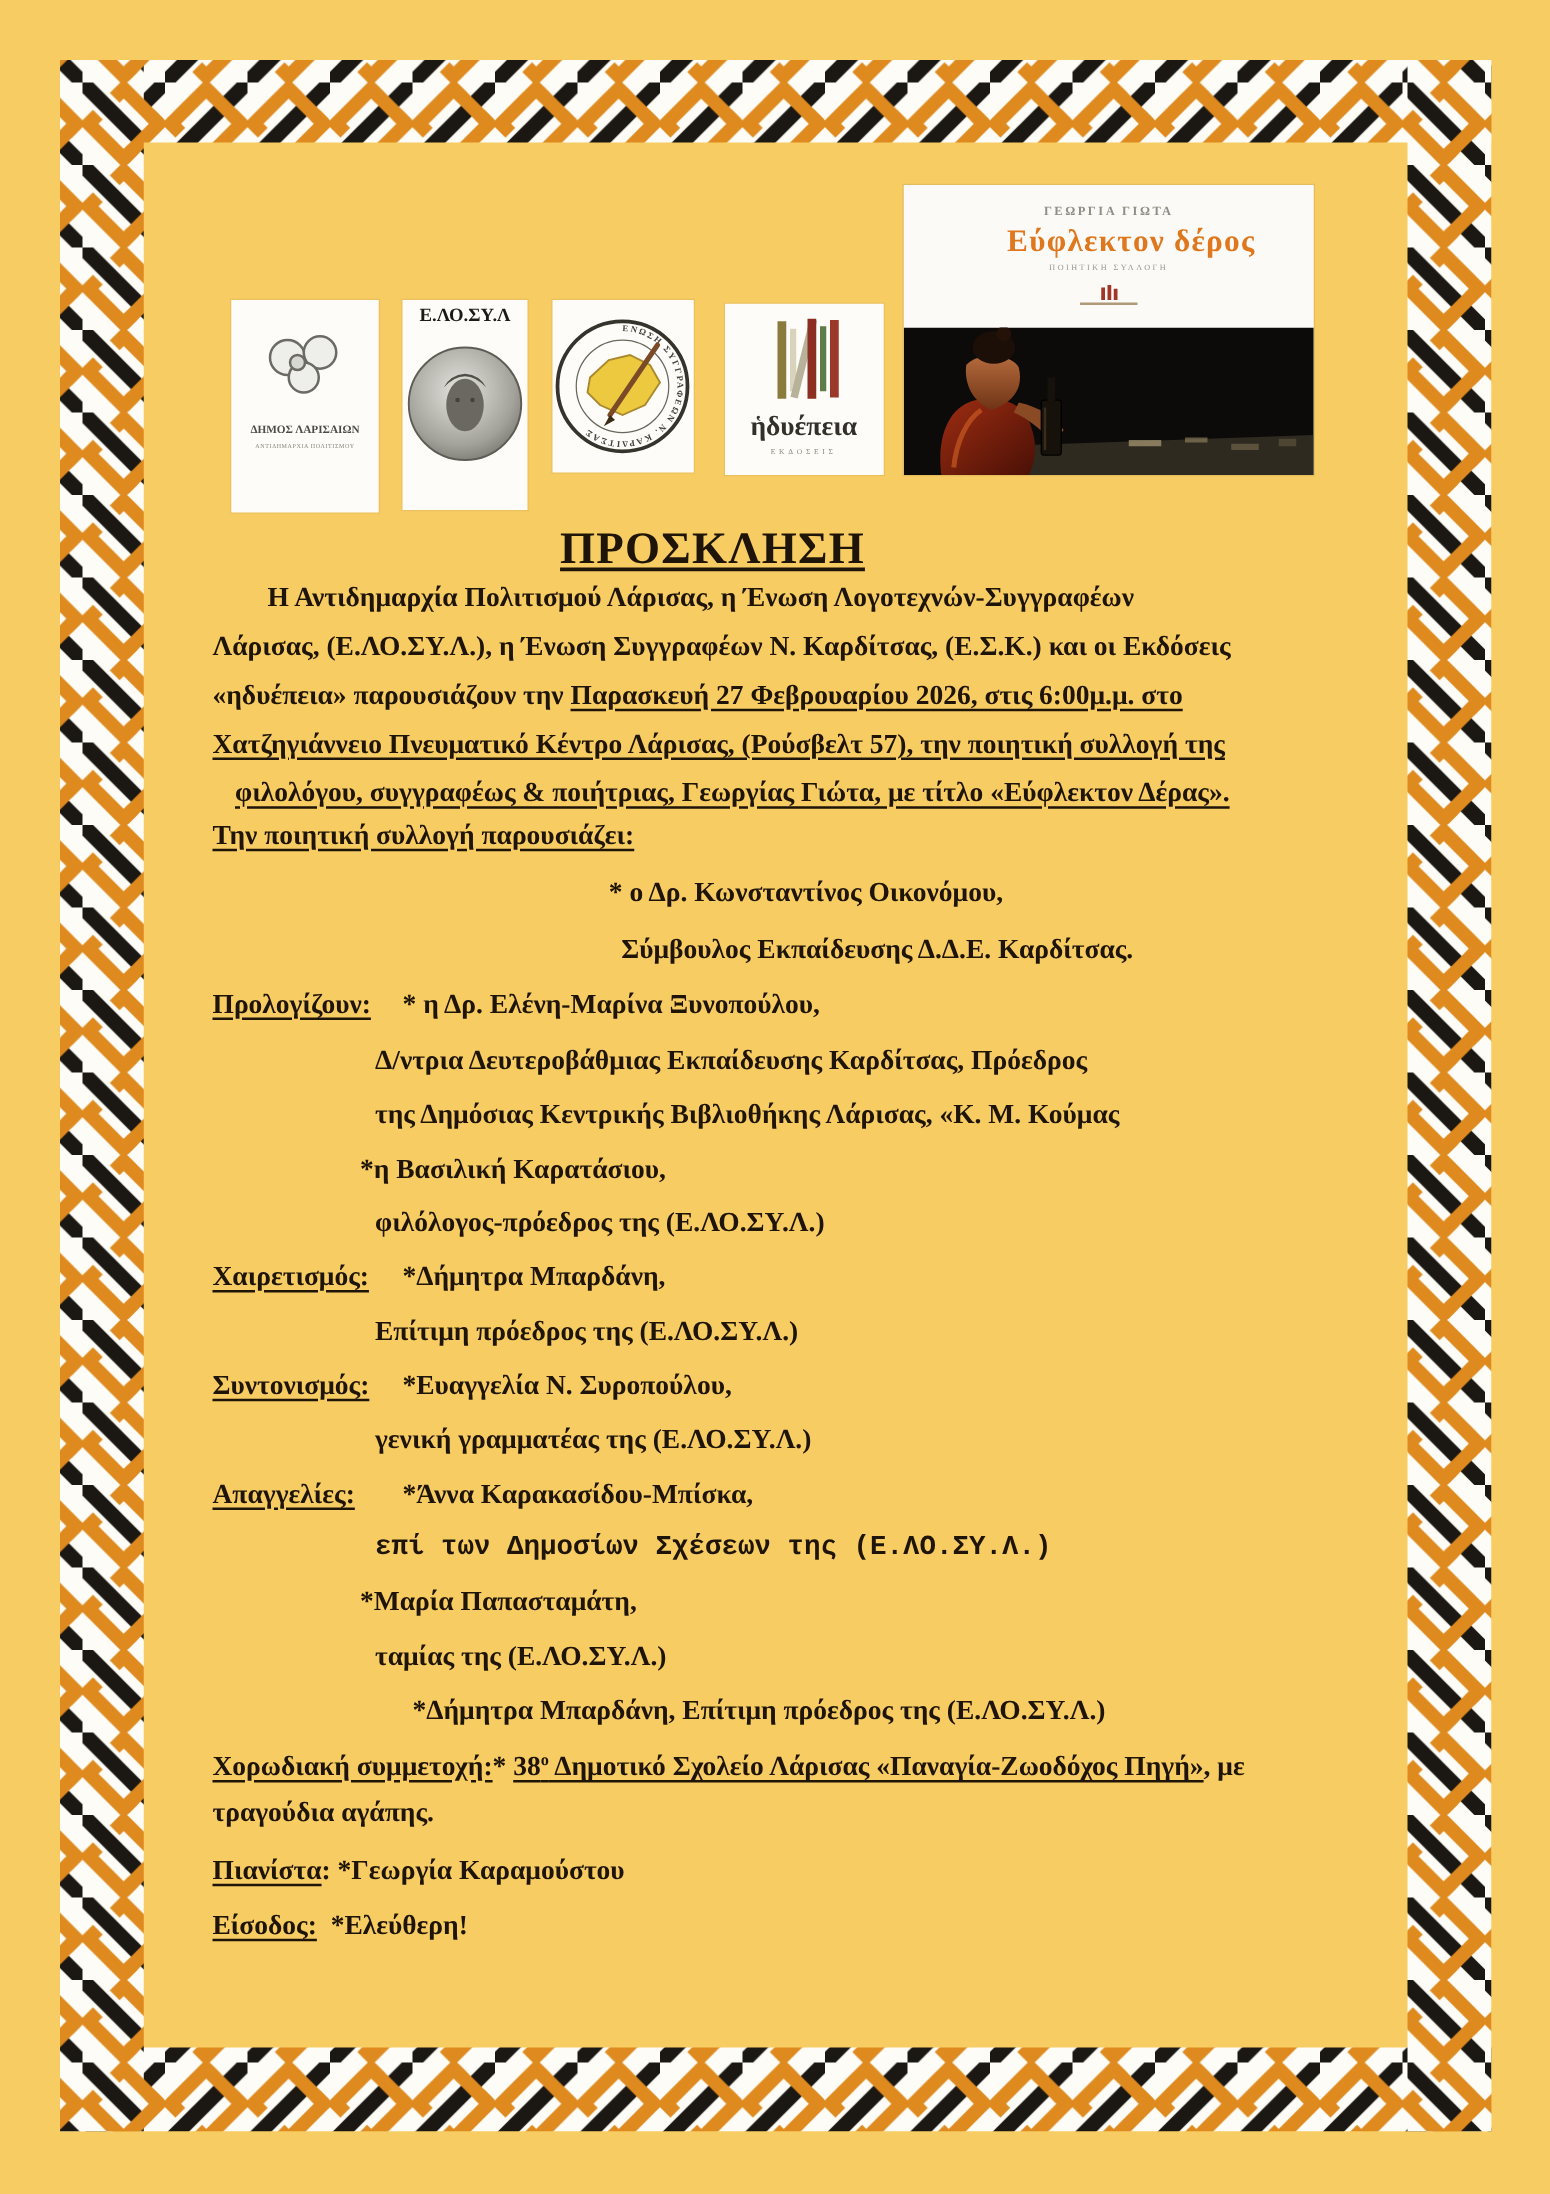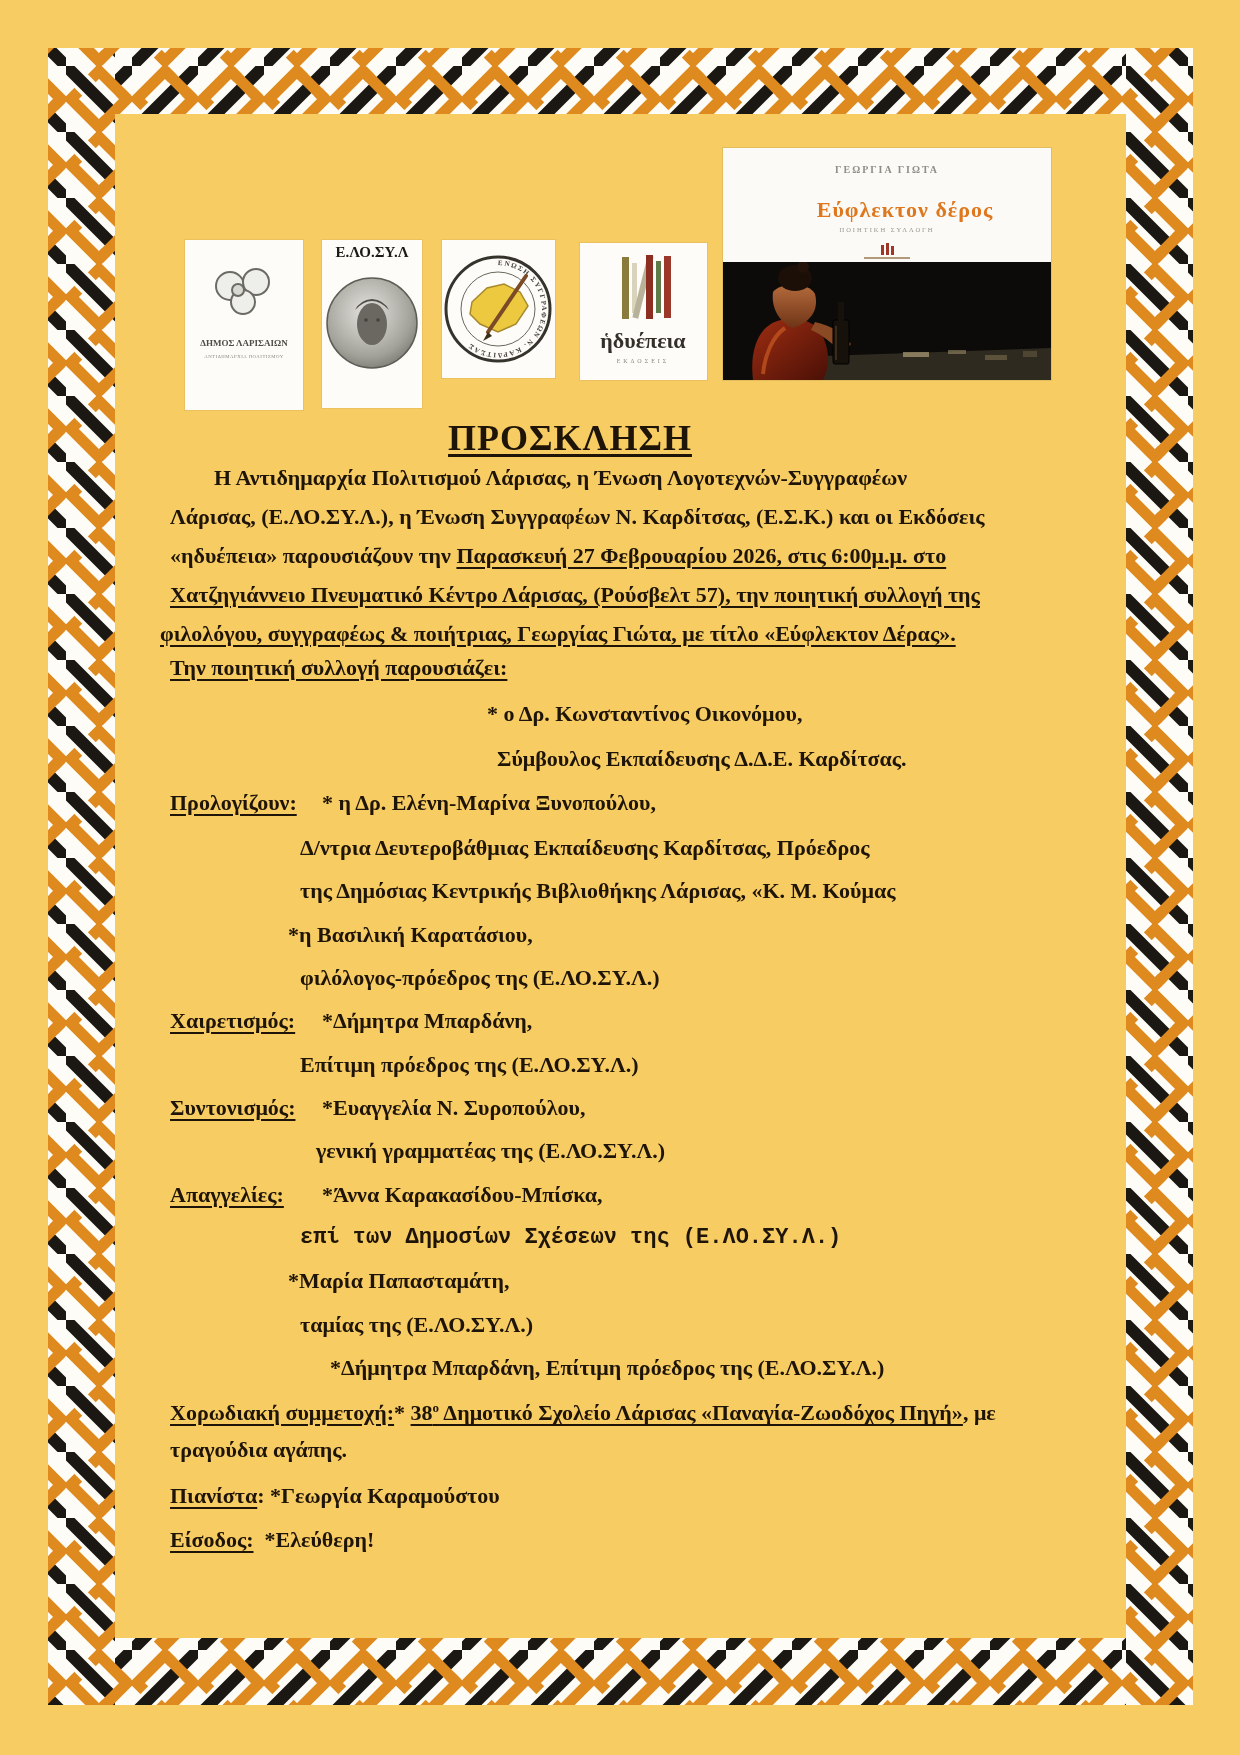--- a/index.html
+++ b/index.html
@@ -15,21 +15,21 @@
   .content{position:absolute;left:0;top:0;width:1240px;height:1755px;z-index:2;}
 
   
   .card{position:absolute;background:#fdfcf8;box-shadow:0 0 0 1px rgba(0,0,0,.05);}
   .card svg{display:block;}
 
   
   .cover{position:absolute;left:723px;top:148px;width:328px;height:232px;background:#fbfaf6;
          box-shadow:0 0 0 1px rgba(0,0,0,.08);text-align:center;}
   .cover-author{margin-top:16px;font-size:10px;letter-spacing:2px;color:#8f8d84;font-weight:bold;}
-  .cover-title{margin-top:22px;font-size:22px;font-weight:bold;color:#de771d;letter-spacing:1px;padding-left:36px;}
+  .cover-title{margin-top:5px;font-size:25px;font-weight:bold;color:#de771d;letter-spacing:1px;padding-left:36px;}
   .cover-sub{margin-top:3px;font-size:6.5px;letter-spacing:2px;color:#9a978c;}
   .pub-mark{margin:10px auto 0 auto;width:46px;}
   .pub-bars{display:flex;justify-content:center;gap:2px;align-items:flex-end;height:12px;}
   .pub-bars i{display:block;width:3px;background:#a03528;}
   .pub-line{margin-top:2px;height:2px;background:#b09a7a;}
   .cover-paint{position:absolute;left:0;bottom:0;width:328px;height:118px;}
 
   
   .line{position:absolute;font-weight:bold;font-size:22px;white-space:nowrap;}
   .heading{position:absolute;left:170px;top:417px;width:800px;text-align:center;
@@ -172,40 +172,40 @@
       <path d="M113,64 L113,98" stroke="#3a2c1a" stroke-width="2"></path>
     </svg>
   </div>
 
   <div class="heading"><span>ΠΡΟΣΚΛΗΣΗ</span></div>
 
   <div class="line" style="left:214px;top:465px;"><span>Η Αντιδημαρχία Πολιτισμού Λάρισας, η Ένωση Λογοτεχνών-Συγγραφέων</span></div>
   <div class="line" style="left:170px;top:504px;"><span>Λάρισας, (Ε.ΛΟ.ΣΥ.Λ.), η Ένωση Συγγραφέων Ν. Καρδίτσας, (Ε.Σ.Κ.) και οι Εκδόσεις</span></div>
   <div class="line" style="left:170px;top:543px;"><span>«ηδυέπεια» παρουσιάζουν την </span><span class="u">Παρασκευή 27 Φεβρουαρίου 2026, στις 6:00μ.μ. στο</span></div>
   <div class="line" style="left:170px;top:582px;"><span class="u">Χατζηγιάννειο Πνευματικό Κέντρο Λάρισας, (Ρούσβελτ 57), την ποιητική συλλογή της</span></div>
-  <div class="line" style="left:160px;top:621px;text-align:right;"><span class="u">φιλολόγου, συγγραφέως &amp; ποιήτριας, Γεωργίας Γιώτα, με τίτλο «Εύφλεκτον Δέρας».</span></div>
+  <div class="line" style="left:188px;top:621px;text-align:right;"><span class="u">φιλολόγου, συγγραφέως &amp; ποιήτριας, Γεωργίας Γιώτα, με τίτλο «Εύφλεκτον Δέρας».</span></div>
 
   <div class="line u" style="left:170px;top:655px;">Την ποιητική συλλογή παρουσιάζει:</div>
   <div class="line" style="left:487px;top:701px;">* ο Δρ.  Κωνσταντίνος Οικονόμου,</div>
   <div class="line" style="left:497px;top:746px;">Σύμβουλος Εκπαίδευσης Δ.Δ.Ε. Καρδίτσας.</div>
 
   <div class="line u" style="left:170px;top:790px;">Προλογίζουν:</div>
   <div class="line" style="left:322px;top:790px;">* η Δρ. Ελένη-Μαρίνα Ξυνοπούλου,</div>
   <div class="line" style="left:300px;top:835px;">Δ/ντρια Δευτεροβάθμιας Εκπαίδευσης Καρδίτσας, Πρόεδρος</div>
   <div class="line" style="left:300px;top:878px;">της Δημόσιας Κεντρικής Βιβλιοθήκης Λάρισας, «Κ. Μ. Κούμας</div>
   <div class="line" style="left:288px;top:922px;">*η Βασιλική Καρατάσιου,</div>
   <div class="line" style="left:300px;top:965px;">φιλόλογος-πρόεδρος της (Ε.ΛΟ.ΣΥ.Λ.)</div>
 
   <div class="line u" style="left:170px;top:1008px;">Χαιρετισμός:</div>
   <div class="line" style="left:322px;top:1008px;">*Δήμητρα Μπαρδάνη,</div>
   <div class="line" style="left:300px;top:1052px;text-align:center;">Επίτιμη πρόεδρος της (Ε.ΛΟ.ΣΥ.Λ.)</div>
 
   <div class="line u" style="left:170px;top:1095px;">Συντονισμός:</div>
   <div class="line" style="left:322px;top:1095px;">*Ευαγγελία Ν. Συροπούλου,</div>
-  <div class="line" style="left:316px;top:1138px;">γενική γραμματέας της (Ε.ΛΟ.ΣΥ.Λ.)</div>
+  <div class="line" style="left:300px;top:1138px;">γενική γραμματέας της (Ε.ΛΟ.ΣΥ.Λ.)</div>
 
   <div class="line u" style="left:170px;top:1182px;">Απαγγελίες:</div>
   <div class="line" style="left:322px;top:1182px;">*Άννα Καρακασίδου-Μπίσκα,</div>
   <div class="line" style="left:300px;top:1225px;font-family:Liberation Mono, monospace;">επί των Δημοσίων Σχέσεων της (Ε.ΛΟ.ΣΥ.Λ.)</div>
   <div class="line" style="left:288px;top:1268px;">*Μαρία Παπασταμάτη,</div>
   <div class="line" style="left:300px;top:1312px;">ταμίας της (Ε.ΛΟ.ΣΥ.Λ.)</div>
   <div class="line" style="left:330px;top:1355px;">*Δήμητρα Μπαρδάνη, Επίτιμη πρόεδρος της (Ε.ΛΟ.ΣΥ.Λ.)</div>
 
   <div class="line" style="left:170px;top:1400px;">
     <span class="u">Χορωδιακή συμμετοχή:</span><span>* </span><span class="u"><span>38</span><sup>ο</sup><span> Δημοτικό Σχολείο Λάρισας «Παναγία-Ζωοδόχος Πηγή»</span></span><span>, με</span>

